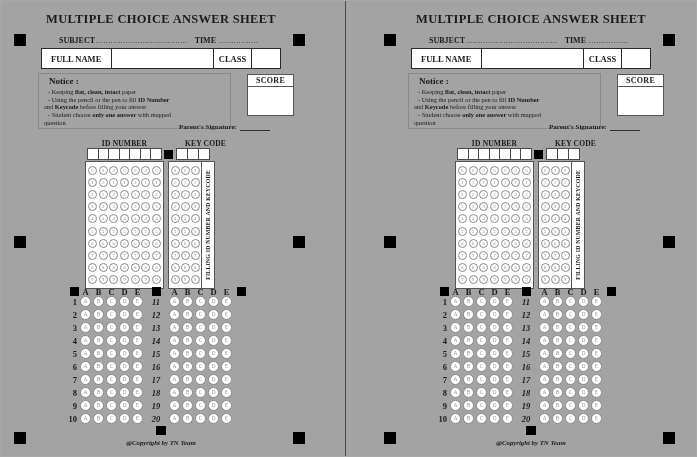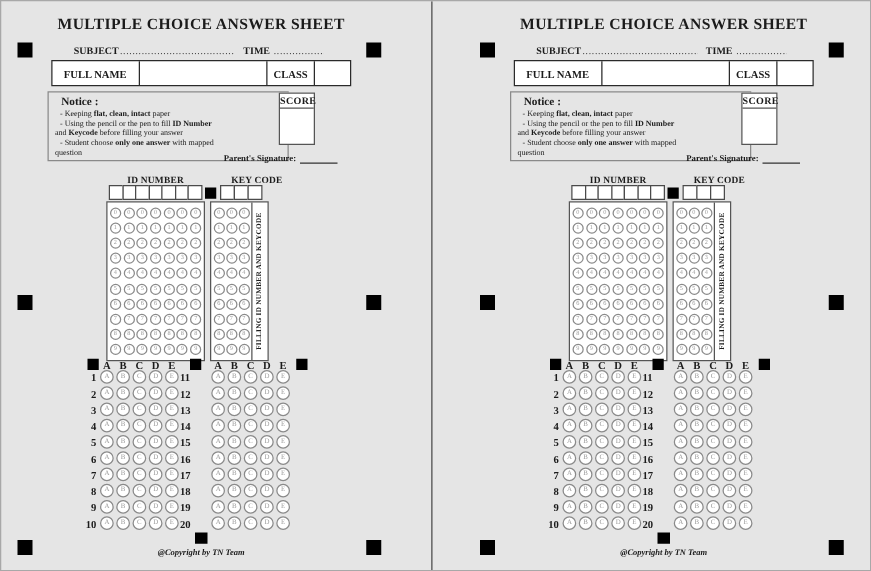--- a/index.html
+++ b/index.html
@@ -1,18 +1,18 @@
 <!DOCTYPE html>
 <html style="--ink: #1b1b1b; --marker: #000000; --bubble-outline: #8a8a8a; --bubble-glyph: #9b9b9b;"><head>
 <meta charset="utf-8">
 <style>
   *{margin:0;padding:0;box-sizing:border-box;}
   html,body{width:697px;height:457px;}
   body{background:#fff;font-family:"Liberation Serif",serif;color:var(--ink,#1b1b1b);overflow:hidden;}
-  #canvas{position:relative;width:697px;height:457px;background:#e5e5e5;border:1px solid #a8a8a8;overflow:hidden;}
+  #canvas{position:relative;width:697px;height:457px;background:#a3a3a3;border:1px solid #a8a8a8;overflow:hidden;}
   #divider{position:absolute;left:344px;top:0;width:1px;height:457px;background:#4a4a4a;}
   .sheet{position:absolute;top:0;width:348px;height:457px;}
   #sheet1{left:0;}
   #sheet2{left:348px;}
   .sheet-inner{position:absolute;top:0;left:0;width:348px;height:457px;}
   #sheet2 .sheet-inner{left:22px;}
   .marker{position:absolute;width:12px;height:12px;background:var(--marker,#000);}
   .m-tl{left:13px;top:33px;} .m-ml{left:13px;top:235px;} .m-bl{left:13px;top:431px;}
   .m-tr{left:292px;top:33px;} .m-mr{left:292px;top:235px;} .m-br{left:292px;top:431px;}
   .title{position:absolute;top:11px;left:0;width:320px;text-align:center;font-weight:bold;font-size:12.5px;letter-spacing:.3px;}
@@ -25,21 +25,21 @@
   .name-table{position:absolute;left:40px;top:47px;width:240px;height:21px;display:flex;border:1px solid #2a2a2a;background:#fff;}
   .nt-cell{border-right:1px solid #2a2a2a;display:flex;align-items:center;font-weight:bold;font-size:8.5px;}
   .c1{width:70px;padding-left:9px;}
   .c2{width:102px;}
   .c3{width:38px;justify-content:center;}
   .c4{flex:1;border-right:none;}
   .notice-box{position:absolute;left:37px;top:72px;width:193px;height:56px;border:1px solid #8a8a8a;padding:2px 3px 0 5px;font-size:6.4px;line-height:7.7px;}
   .notice-h{font-weight:bold;font-size:9px;line-height:11px;padding-left:5px;margin-bottom:1px;}
   .nline.ind{padding-left:4px;}
   .b{font-weight:bold;}
-  .score-box{position:absolute;left:222px;top:73px;width:29px;height:42px;border:1px solid #555;background:#fff;}
+  .score-box{position:absolute;left:246px;top:73px;width:47px;height:42px;border:1px solid #555;background:#fff;}
   .score-h{height:12px;border-bottom:1px solid #555;text-align:center;font-weight:bold;font-size:8px;line-height:12px;letter-spacing:.3px;}
   .score-v{height:28px;}
   .sig-row{position:absolute;left:178px;top:122px;font-size:7px;font-weight:bold;white-space:nowrap;display:flex;align-items:flex-end;}
   .sig-line{display:inline-block;width:30px;height:8px;border-bottom:1px solid #333;margin-left:3px;}
   .grid-label{position:absolute;top:138px;font-weight:bold;font-size:7.5px;text-align:center;letter-spacing:.2px;}
   .gl-id{left:84px;width:79px;}
   .gl-key{left:181px;width:47px;}
   .wrow{position:absolute;top:147px;display:flex;}
   .wrow-id{left:86px;}
   .wrow-key{left:175px;}
@@ -58,21 +58,21 @@
   .answers-header{position:absolute;left:62px;top:285px;height:11px;display:flex;align-items:center;}
   .qcol1{width:16px;display:flex;justify-content:flex-end;}
   .qcol2{width:24px;display:flex;justify-content:center;}
   .letters{display:flex;}
   .acell{width:13px;text-align:center;font-weight:bold;font-size:8.5px;}
   .sq-small{width:9px;height:9px;background:var(--marker,#000);flex:none;}
   .sq-end{margin-left:4px;}
   .answer-rows{position:absolute;left:62px;top:294px;}
   .arow{display:flex;align-items:center;height:13px;}
   .qnum{width:16px;text-align:right;font-weight:bold;font-size:8.5px;padding-right:2px;}
-  .qnum2{width:24px;font-weight:bold;font-size:8.5px;}
+  .qnum2{width:24px;text-align:center;font-weight:bold;font-size:8.5px;font-style:italic;}
   .bcells{display:flex;}
   .bcell{width:13px;display:flex;justify-content:center;}
   .bottom-sq{position:absolute;left:155px;top:425px;width:10px;height:9px;background:var(--marker,#000);}
   .copyright{position:absolute;left:14px;top:438px;width:292px;text-align:center;font-size:6.8px;font-style:italic;font-weight:bold;}
 </style>
 </head>
 <body>
 
 <div id="canvas">
   <div class="sheet" id="sheet1">

